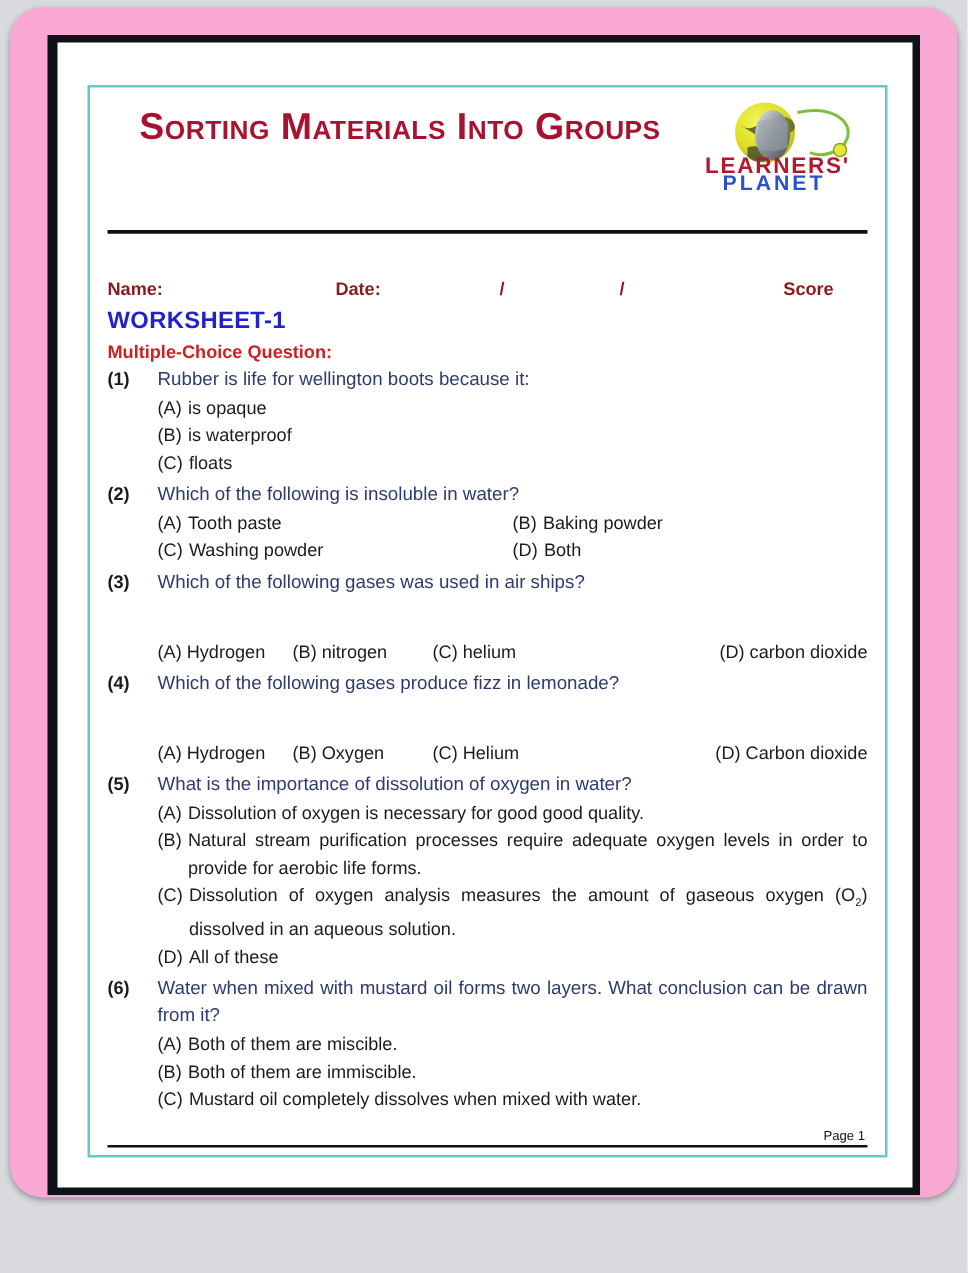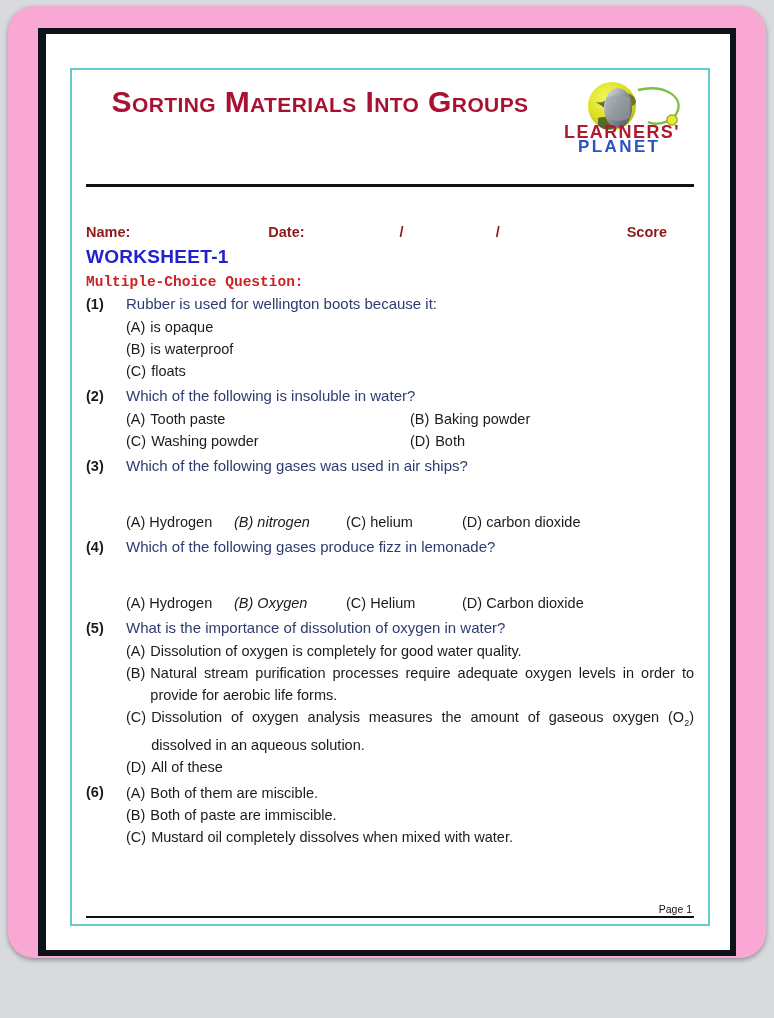--- a/index.html
+++ b/index.html
@@ -134,21 +134,20 @@
     font-size: 19px;
     margin: 6px 0 0 0;
     letter-spacing: 0.3px;
   }
 
   .mcq-heading {
     color: #cc2222;
     font-weight: bold;
     font-size: 14.5px;
     margin: 6px 0 2px 0;
-    font-family: Liberation Mono, monospace;
   }
 
   
   .qlist { margin: 0; }
   .q {
     display: flex;
     align-items: flex-start;
     margin-top: 3px;
   }
   .q-num {
@@ -187,23 +186,23 @@
   
   .opts-inline4 {
     color: #1b1b1b;
     font-size: 14.5px;
     line-height: 22px;
     display: flex;
     margin-top: 34px;
   }
   .opts-inline4 > span { display: inline-block; }
   .in4-a { flex: 0 0 108px; }
-  .in4-b { flex: 0 0 112px; font-style: italic; }
+  .in4-b { flex: 0 0 112px; }
   .in4-c { flex: 0 0 116px; }
-  .in4-d { flex: 1 1 auto; }
+  .in4-d { flex: 1 1 auto; text-align: right; }
 
   sub { font-size: 9px; }
 
   
   .footer-wrap {
     position: absolute;
     left: 14px;
     right: 14px;
     bottom: 6px;
   }
@@ -289,21 +288,21 @@
         </div>
 
         <div class="worksheet-no">WORKSHEET-1</div>
 
         <div class="mcq-heading">Multiple-Choice Question:</div>
 
         <div class="qlist">
             <div class="q">
               <div class="q-num">(1)</div>
               <div class="q-body">
-                <div class="q-stem">Rubber is used for wellington boots because it:</div>
+                <div class="q-stem">Rubber is life for wellington boots because it:</div>
                 <div class="opts">
                   <div class="opt">
                     <span class="opt-tag">(A)</span>
                     <span class="opt-txt">is opaque</span>
                   </div>
                   <div class="opt">
                     <span class="opt-tag">(B)</span>
                     <span class="opt-txt">is waterproof</span>
                   </div>
                   <div class="opt">
@@ -365,48 +364,49 @@
                 </div>
               </div>
             </div>
             <div class="q">
               <div class="q-num">(5)</div>
               <div class="q-body">
                 <div class="q-stem">What is the importance of dissolution of oxygen in water?</div>
                 <div class="opts">
                   <div class="opt">
                     <span class="opt-tag">(A)</span>
-                    <span class="opt-txt">Dissolution of oxygen is completely for good water quality.</span>
+                    <span class="opt-txt">Dissolution of oxygen is necessary for good good quality.</span>
                   </div>
                   <div class="opt">
                     <span class="opt-tag">(B)</span>
                     <span class="opt-txt justify">Natural stream purification processes require adequate oxygen levels in order to provide for aerobic life forms.</span>
                   </div>
                   <div class="opt">
                     <span class="opt-tag">(C)</span>
                     <span class="opt-txt justify"><span>Dissolution of oxygen analysis measures the amount of gaseous oxygen (O<sub>2</sub>) dissolved in an aqueous solution.</span></span>
                   </div>
                   <div class="opt">
                     <span class="opt-tag">(D)</span>
                     <span class="opt-txt">All of these</span>
                   </div>
                 </div>
               </div>
             </div>
             <div class="q">
               <div class="q-num">(6)</div>
               <div class="q-body">
+                <div class="q-stem justify">Water when mixed with mustard oil forms two layers. What conclusion can be drawn from it?</div>
                 <div class="opts">
                   <div class="opt">
                     <span class="opt-tag">(A)</span>
                     <span class="opt-txt">Both of them are miscible.</span>
                   </div>
                   <div class="opt">
                     <span class="opt-tag">(B)</span>
-                    <span class="opt-txt">Both of paste are immiscible.</span>
+                    <span class="opt-txt">Both of them are immiscible.</span>
                   </div>
                   <div class="opt">
                     <span class="opt-tag">(C)</span>
                     <span class="opt-txt">Mustard oil completely dissolves when mixed with water.</span>
                   </div>
                 </div>
               </div>
             </div>
           </div>
 

